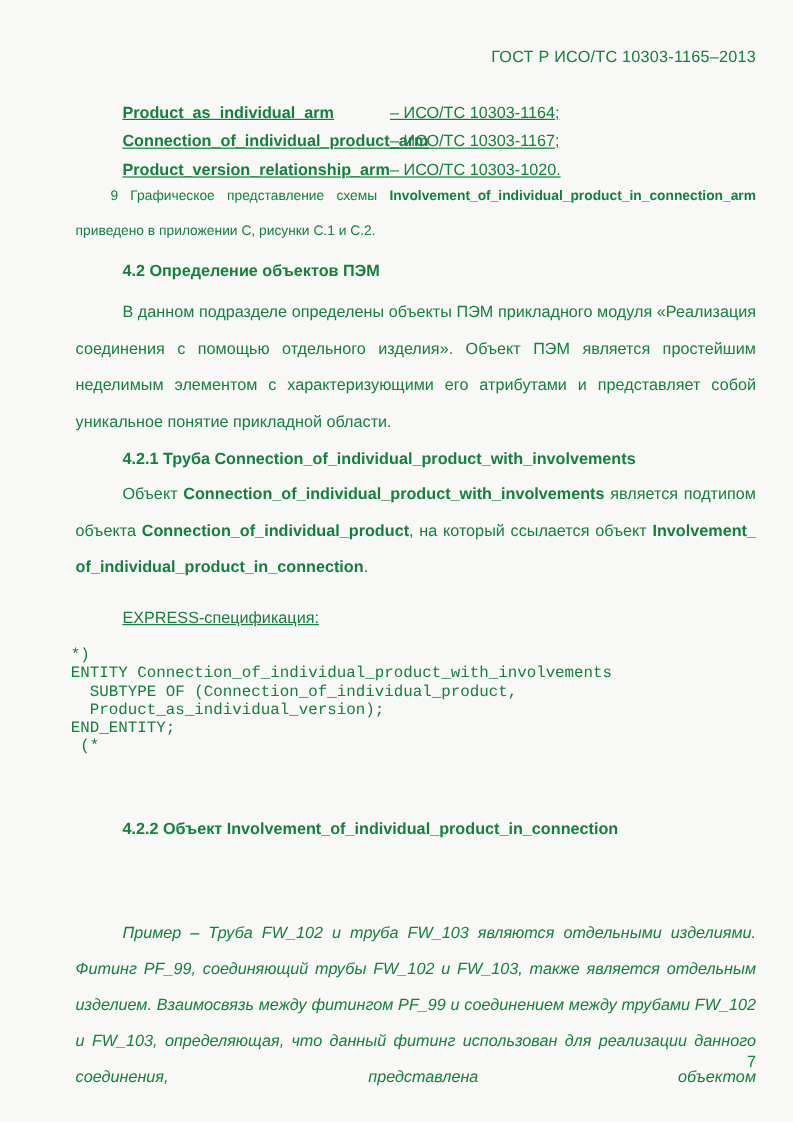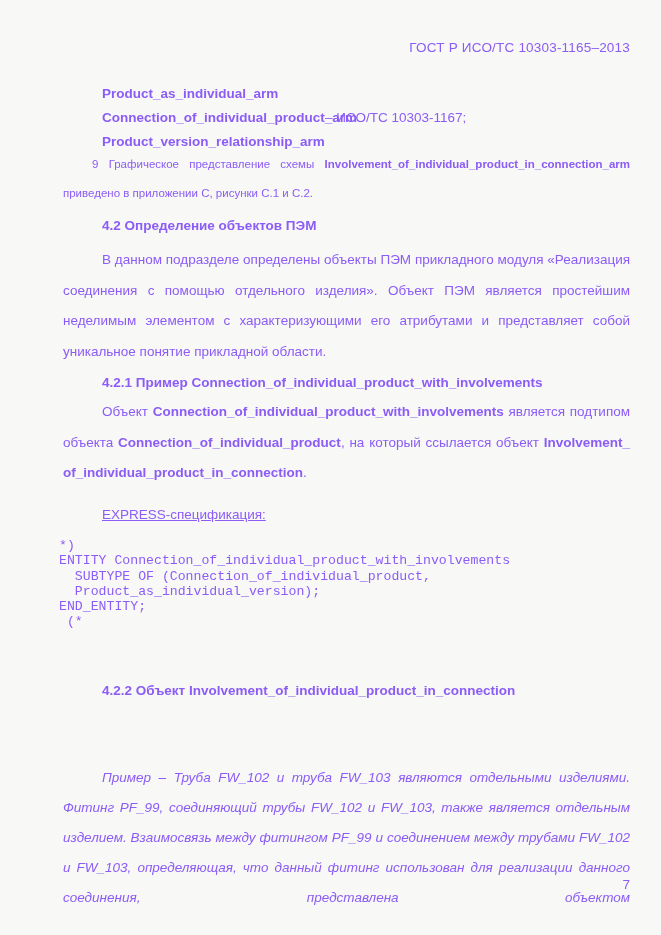--- a/index.html
+++ b/index.html
@@ -5,36 +5,36 @@
   html, body {
     margin: 0;
     padding: 0;
     background: #f7f7f6;
   }
   .page {
     position: relative;
     width: 661px;
     height: 935px;
     background: #f8f8f7;
-    color: #8b5cf6;
+    color: #15803d;
     font-family: "Liberation Sans", sans-serif;
     font-size: 13.5px;
     overflow: hidden;
   }
   .abs { position: absolute; margin: 0; }
 
   .header {
     top: 40px; right: 31px; left: 63px;
     text-align: right;
     line-height: 15px;
     letter-spacing: 0.2px;
   }
 
   .reflist { top: 82px; left: 102px; right: 31px; }
-  .refrow { display: flex; line-height: 24px; }
+  .refrow { display: flex; line-height: 24px; text-decoration: underline; }
   .refterm { width: 223px; flex: 0 0 auto; font-weight: bold; }
   .refval  { flex: 1; }
 
   .note {
     top: 150px; left: 63px; right: 31px;
     font-size: 11.5px;
     line-height: 29px;
     text-align: justify;
     text-indent: 29px;
   }
@@ -93,37 +93,39 @@
 </head>
 <body>
 
 <div class="page">
 
   <div class="abs header">ГОСТ Р ИСО/ТС 10303-1165–2013</div>
 
   <div class="abs reflist">
     <div class="refrow">
       <span class="refterm">Product_as_individual_arm</span>
+      <span class="refval">– ИСО/ТС 10303-1164;</span>
     </div>
     <div class="refrow">
       <span class="refterm">Connection_of_individual_product_arm</span>
       <span class="refval">– ИСО/ТС 10303-1167;</span>
     </div>
     <div class="refrow">
       <span class="refterm">Product_version_relationship_arm</span>
+      <span class="refval">– ИСО/ТС 10303-1020.</span>
     </div>
   </div>
 
   <p class="abs note"><span>9 Графическое представление схемы </span><span class="b">Involvement_of_individual_product_in_connection_arm</span><span> приведено в приложении С, рисунки С.1 и С.2.</span></p>
 
   <h2 class="abs h h42">4.2 Определение объектов ПЭМ</h2>
 
   <p class="abs body p42">В данном подразделе определены объекты ПЭМ прикладного модуля «Реализация соединения с помощью отдельного изделия». Объект ПЭМ является простейшим неделимым элементом с характеризующими его атрибутами и представляет собой уникальное понятие прикладной области.</p>
 
-  <h3 class="abs h h421">4.2.1 Пример Connection_of_individual_product_with_involvements</h3>
+  <h3 class="abs h h421">4.2.1 Труба Connection_of_individual_product_with_involvements</h3>
 
   <p class="abs express-h"><span class="u">EXPRESS-спецификация:</span></p>
 
   <p class="abs body p421"><span>Объект </span><span class="b">Connection_of_individual_product_with_involvements</span><span> является подтипом объекта </span><span class="b">Connection_of_individual_product</span><span>, на который ссылается объект </span><span class="b">Involvement_​of_individual_product_in_connection</span><span>.</span></p>
 
   <pre class="abs code">*)
 ENTITY Connection_of_individual_product_with_involvements
   SUBTYPE OF (Connection_of_individual_product,
   Product_as_individual_version);
 END_ENTITY;

